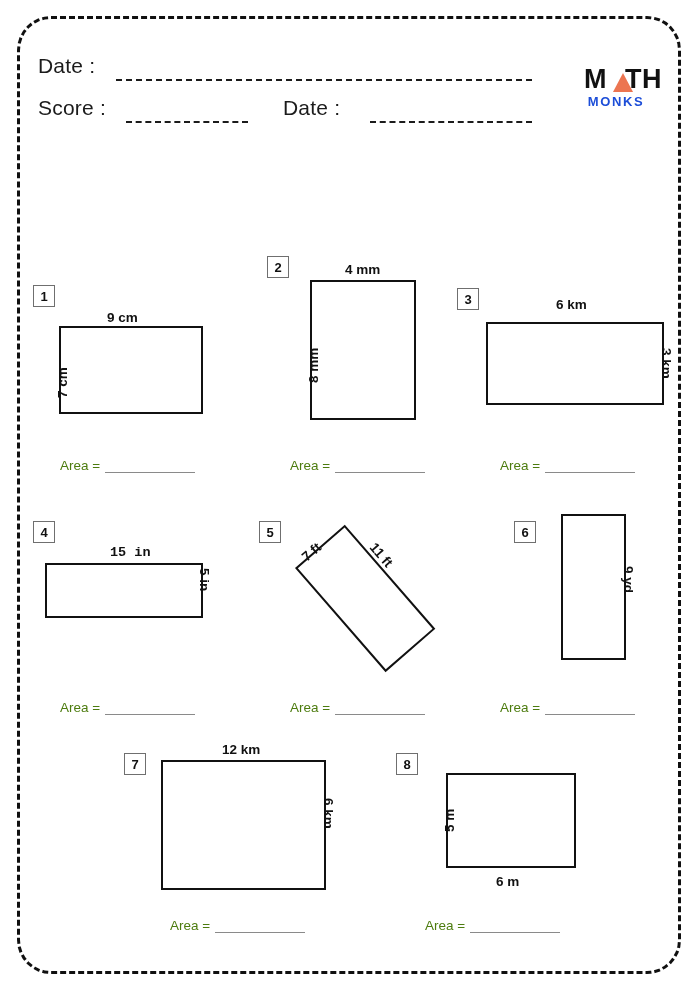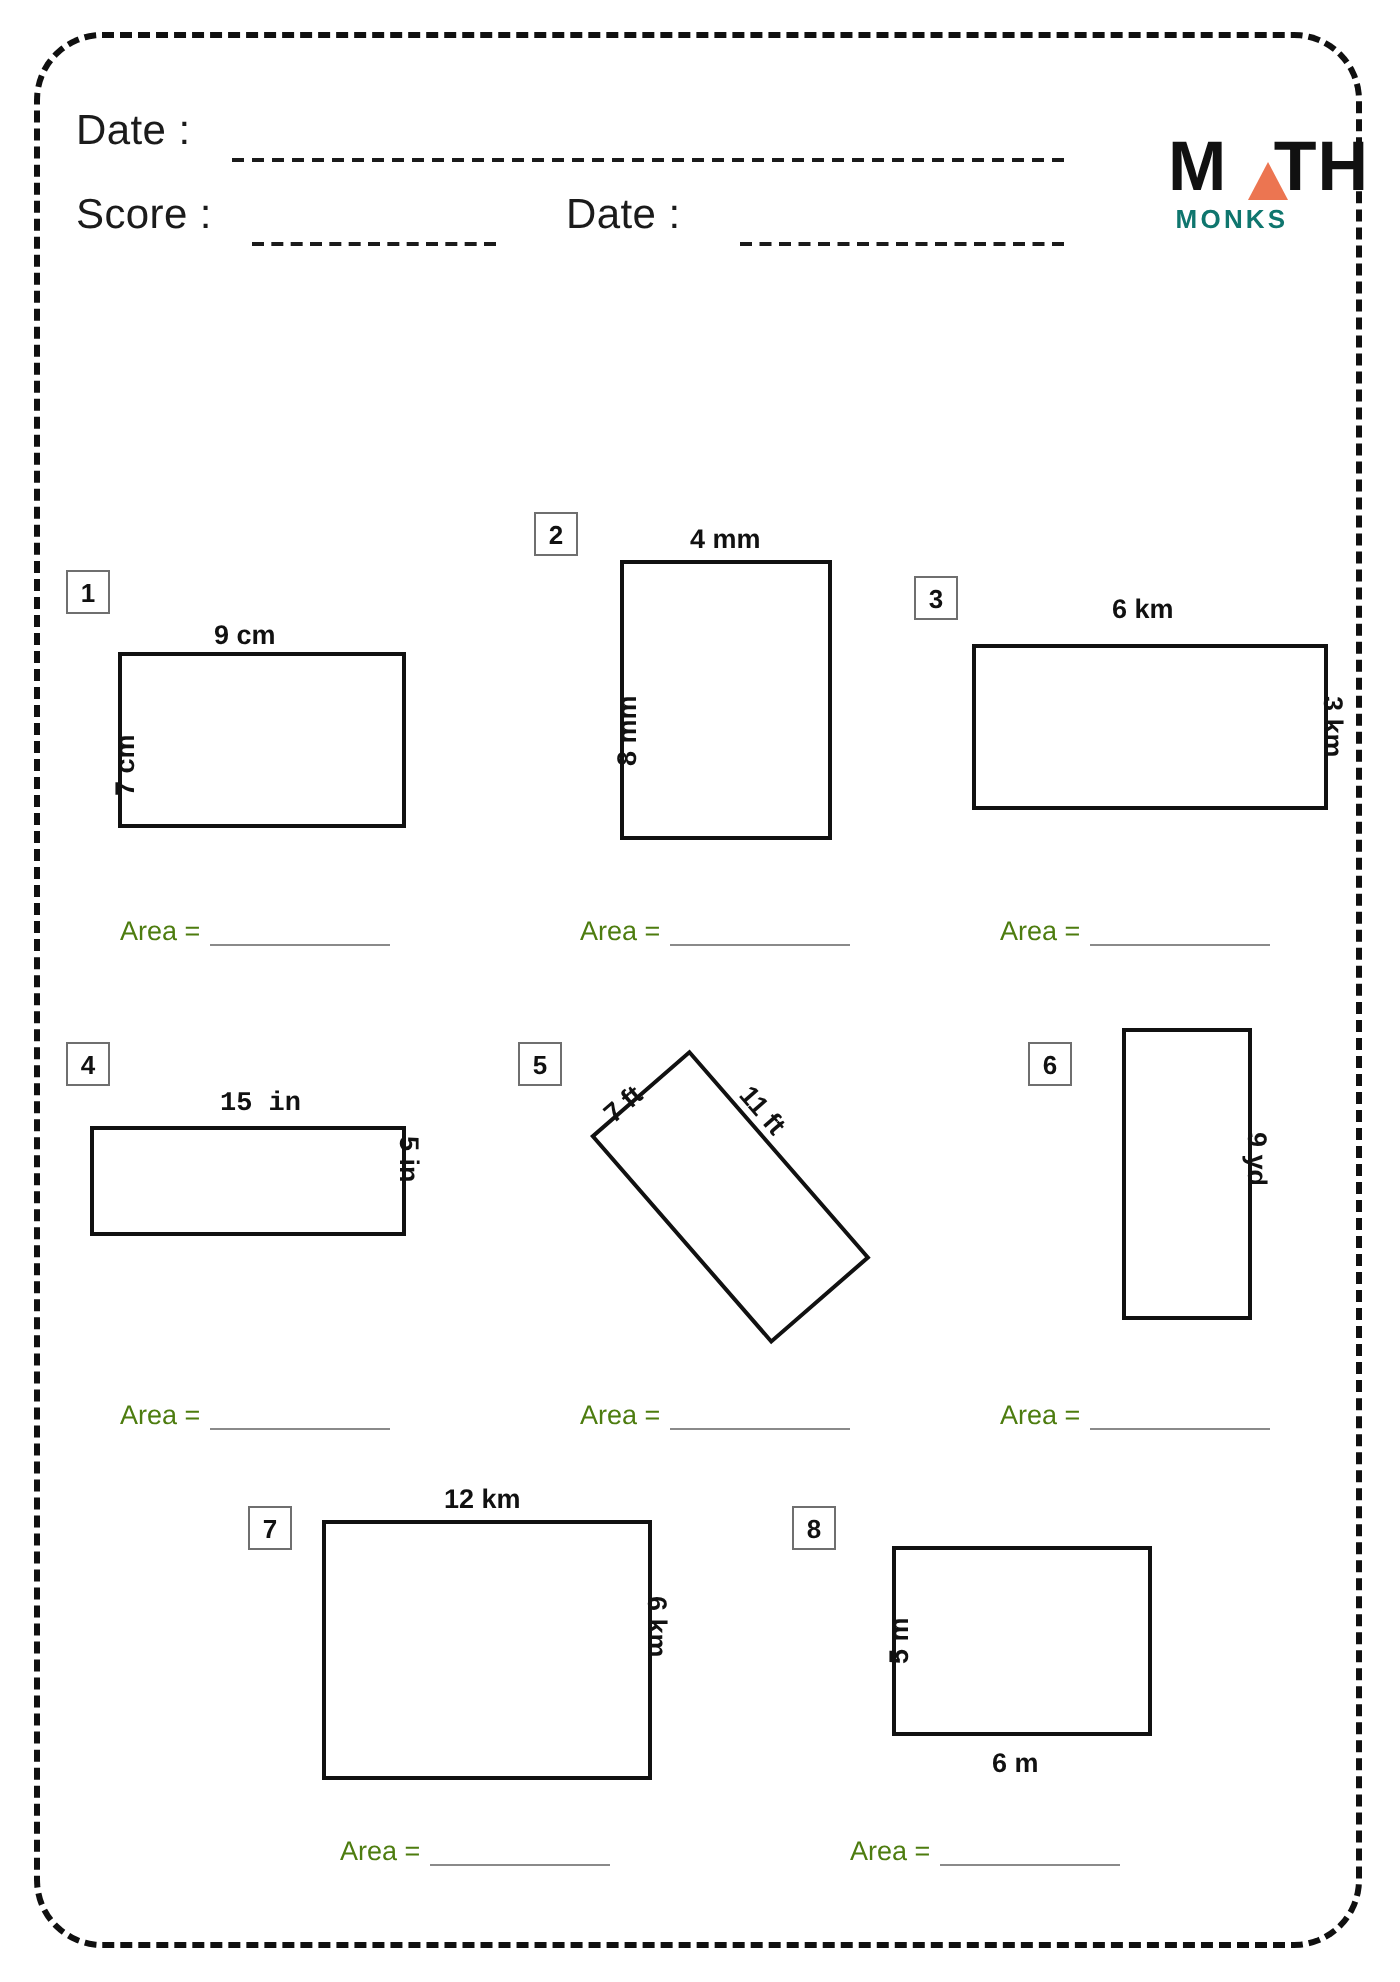--- a/index.html
+++ b/index.html
@@ -54,21 +54,21 @@
   .logo {
     position: absolute;
     left: 573px;
     top: 66px;
     width: 86px;
     text-align: center;
     line-height: 1;
   }
   .logo-math {
     position: relative;
-    font-size: 35px;
+    font-size: 27px;
     font-weight: bold;
     letter-spacing: 0.5px;
     color: #111111;
     display: inline-block;
     margin-left: 11px;
   }
   .logo-math .gap { visibility: hidden; }
   .logo-tri {
     position: absolute;
     left: 50%;
@@ -77,21 +77,21 @@
     width: 0;
     height: 0;
     border-left: 10px solid transparent;
     border-right: 10px solid transparent;
     border-bottom: 19px solid #ec7551;
   }
   .logo-monks {
     font-size: 13px;
     font-weight: bold;
     letter-spacing: 1.6px;
-    color: #0f766e;
+    color: #1d4ed8;
     margin-top: 2px;
   }
 
   
   .title-pill {
     position: absolute;
     left: 200px;
     top: 155px;
     width: 300px;
     height: 48px;

